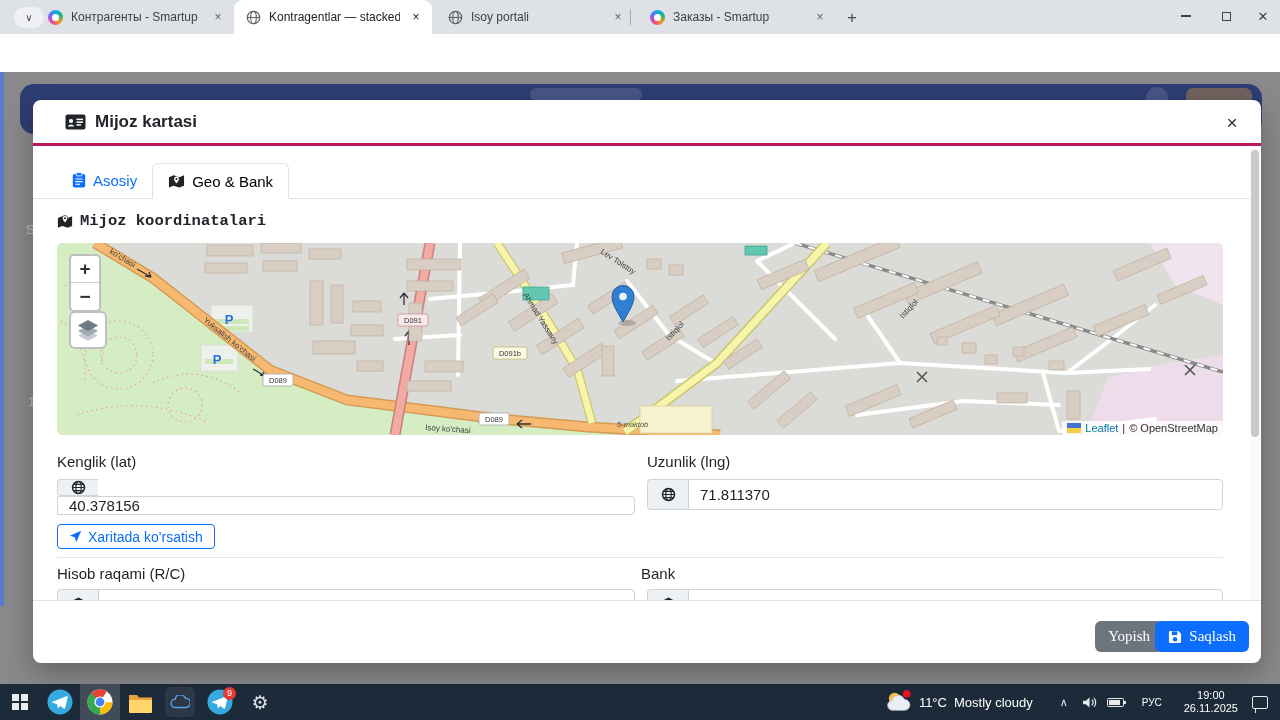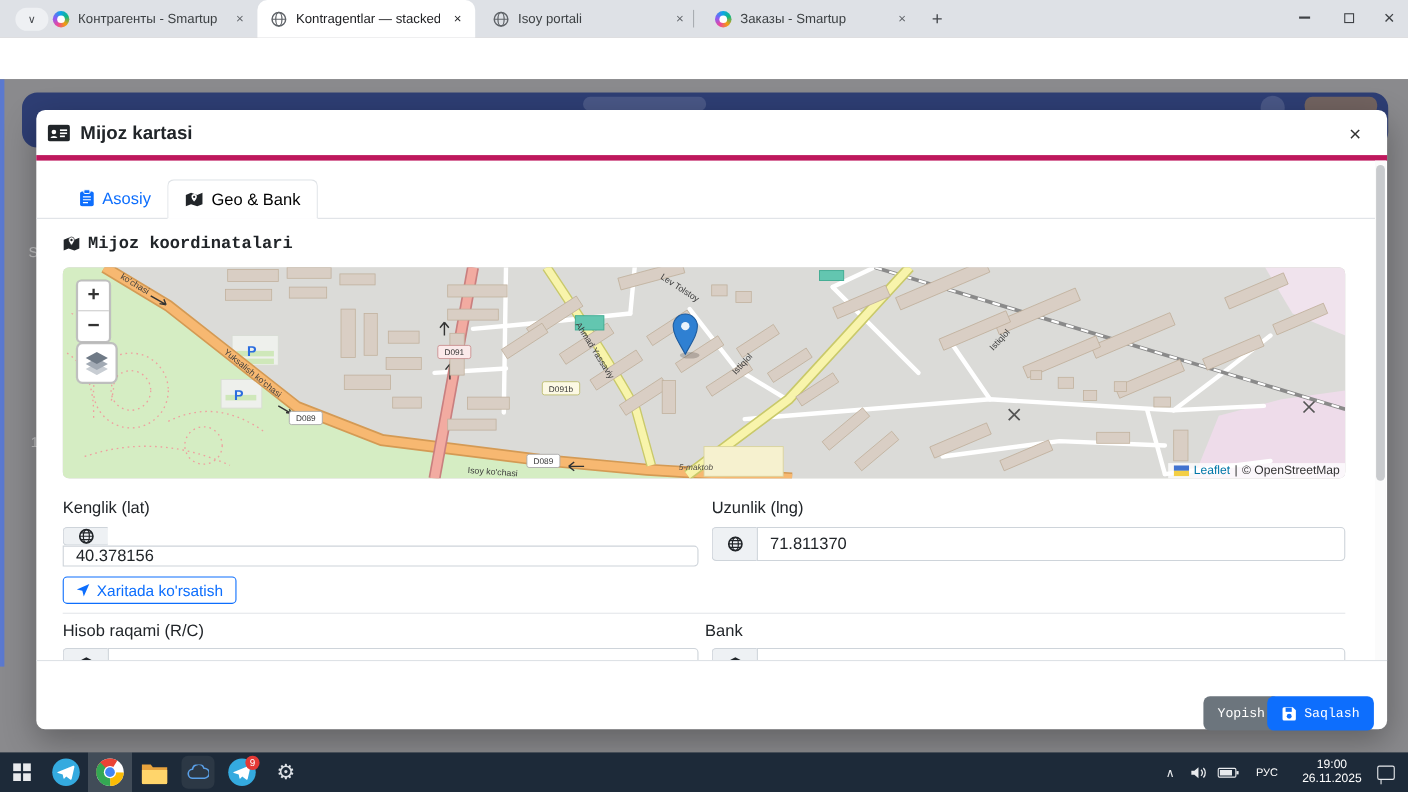--- a/index.html
+++ b/index.html
@@ -34,22 +34,22 @@
   
   .pagearea { position:absolute; top:72px; left:0; width:1280px; height:612px; background:#8a8a8d; overflow:hidden; }
   .bg-sliver { position:absolute; left:0; top:0; width:4px; height:534px; background:#5b79cf; }
   .bg-navbar { position:absolute; left:20px; top:12px; width:1242px; height:50px; border-radius:14px; background:#2e3e74; }
   .dimshape { position:absolute; background:rgba(255,255,255,.13); border-radius:7px; }
   .bg-hint { position:absolute; color:rgba(255,255,255,.45); font-size:13px; }
 
   
   .modal { position:absolute; left:33px; top:28px; width:1228px; height:563px; background:#fff; border-radius:8px;
     box-shadow:0 10px 30px rgba(0,0,0,.3); }
-  .mhead { position:absolute; top:0; left:0; right:0; height:46px; border-bottom:5px solid #be185d;
-    display:flex; align-items:center; padding:0 10px; gap:9px; }
+  .mhead { position:absolute; top:0; left:0; right:0; height:46px; border-bottom:3px solid #be185d;
+    display:flex; align-items:center; padding:0 32px; gap:9px; }
   .mtitle { font-size:17px; font-weight:bold; color:#212529; }
   .mclose { position:absolute; right:16px; top:10px; width:26px; height:26px; font-size:19px; color:#333;
     display:flex; align-items:center; justify-content:center; cursor:pointer; }
   .mbody { position:absolute; top:46px; left:0; right:0; bottom:63px; overflow:hidden; }
   .mtabs { position:absolute; top:16px; left:0; right:11px; height:37px; border-bottom:1px solid #dee2e6;
     display:flex; padding-left:24px; }
   .mtab { display:flex; align-items:center; gap:7px; padding:0 15px; font-size:15px; color:#0d6efd; cursor:pointer; }
   .mtab.active { color:#000; background:#fff; border:1px solid #dee2e6; border-bottom:1px solid #fff;
     border-radius:6px 6px 0 0; position:relative; top:1px; }
   .sechead { position:absolute; top:66px; left:24px; display:flex; align-items:center; gap:7px;
@@ -72,23 +72,23 @@
   .iaddon { width:41px; background:#eef1f4; border:1px solid #ced4da; border-right:none; border-radius:4px 0 0 4px;
     display:flex; align-items:center; justify-content:center; }
   .ifield { flex:1; border:1px solid #ced4da; border-radius:0 4px 4px 0; padding:0 11px; font-size:15px;
     color:#212529; font-family:"Liberation Sans",sans-serif; outline:none; background:#fff; }
   .btn-outline { position:absolute; top:378px; left:24px; height:25px; padding:0 11px; border:1px solid #0d6efd;
     border-radius:4px; background:#fff; color:#0d6efd; font-size:14px; display:flex; align-items:center; gap:6px; cursor:pointer; }
   .mhr { position:absolute; top:411px; left:24px; right:38px; height:1px; background:#e4e7ea; }
   .mscroll-track { position:absolute; top:46px; right:1px; width:10px; bottom:63px; background:#fbfbfb; }
   .mscroll-thumb { position:absolute; top:50px; right:2px; width:8px; height:287px; border-radius:4px; background:#c8cacd; cursor:pointer; }
   .mfoot { position:absolute; left:0; right:0; bottom:0; height:63px; border-top:1px solid #dee2e6; }
-  .btn { position:absolute; top:20px; height:31px; border:none; border-radius:6px; font-size:12px; color:#fff;
+  .btn { position:absolute; top:20px; height:31px; border:none; border-radius:6px; font-size:15px; color:#fff;
     display:flex; align-items:center; justify-content:center; gap:7px; cursor:pointer; padding:0 13px;
-    font-family:Liberation Mono, monospace;margin-top:12px; }
+    font-family:Liberation Serif, serif; }
   .btn-sec { right:98px; background:#6c757d; }
   .btn-pri { right:12px; background:#0d6efd; }
 
   
   .taskbar { position:absolute; left:0; top:684px; width:1280px; height:36px; background:#1d2a39; display:flex; align-items:center; }
   .tbtn { width:40px; height:36px; display:flex; align-items:center; justify-content:center; position:relative; cursor:pointer; }
   .tbtn.active { background:rgba(255,255,255,.16); }
   .winlogo { display:grid; grid-template-columns:7px 7px; grid-template-rows:7px 7px; gap:1.5px; }
   .winlogo i { background:#e8eaed; }
   .tgbadge { position:absolute; top:3px; right:4px; min-width:13px; height:13px; border-radius:7px; background:#e53935;
@@ -548,20 +548,29 @@
         <circle cx="13" cy="13" r="12.5" fill="#34aadf"></circle>
         <path d="M5.5,12.8 L19.5,7.2 c0.7,-0.3 1.3,0.2 1.1,1.2 L18.2,19 c-0.2,0.8 -0.7,1 -1.4,0.6 L13.2,17 l-1.7,1.7 c-0.3,0.3 -0.6,0.3 -0.8,-0.2 L10,15.2 L5.7,13.8 c-0.8,-0.3 -0.8,-0.7 -0.2,-1 Z" fill="#fff"></path>
       </svg>
       <span class="tgbadge">9</span>
     </div>
     <div class="tbtn">
       <span class="gear">⚙</span>
     </div>
 
     <div class="tright">
+      <div class="weather">
+        <svg width="27" height="26" viewBox="0 0 28 27">
+          <circle cx="10" cy="10" r="6" fill="#f6c243"></circle>
+          <path d="M8,22 a5,5 0 0 1 -0.5,-10 a6.5,6.5 0 0 1 12.5,-1 a4.5,4.5 0 0 1 0.5,11 Z" fill="#e9eef5" stroke="#c6d2e0" stroke-width="0.8"></path>
+          <circle cx="22.5" cy="5" r="4" fill="#e81123"></circle>
+        </svg>
+        <span class="wtxt">11°C</span>
+        <span class="wtxt">Mostly cloudy</span>
+      </div>
       <div class="trayic">∧</div>
       <svg width="16" height="13" viewBox="0 0 17 14" style="margin:0 5px;">
         <path d="M1,5 h3 l4,-3.5 v11 L4,9 H1 Z" fill="#e8eaed"></path>
         <path d="M10.5,4 a4.5,4.5 0 0 1 0,6 M12.8,2.3 a7,7 0 0 1 0,9.4" stroke="#e8eaed" stroke-width="1.3" fill="none"></path>
       </svg>
       <span class="battery">
           <i></i>
           <b></b>
         </span>
       <span class="lang">РУС</span>

